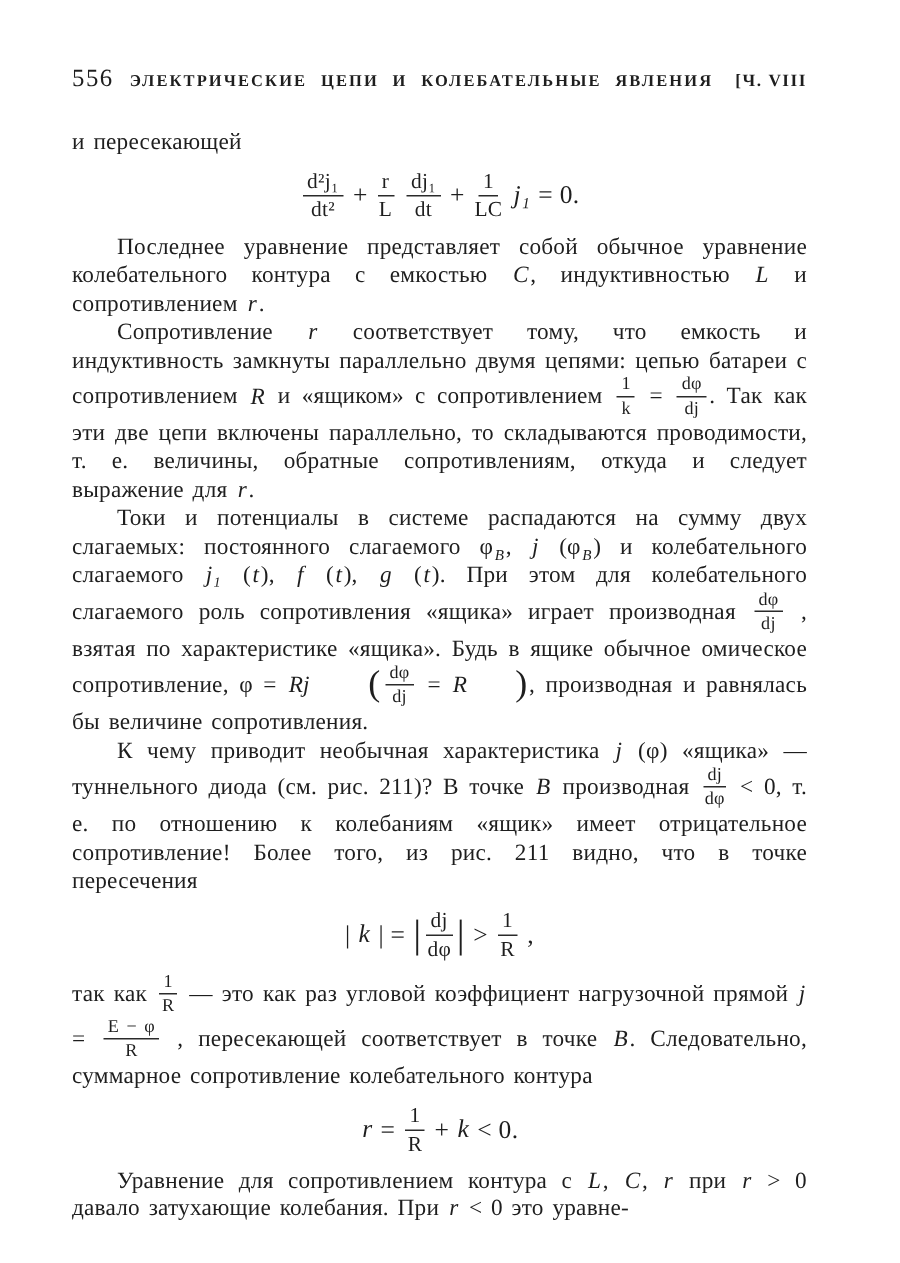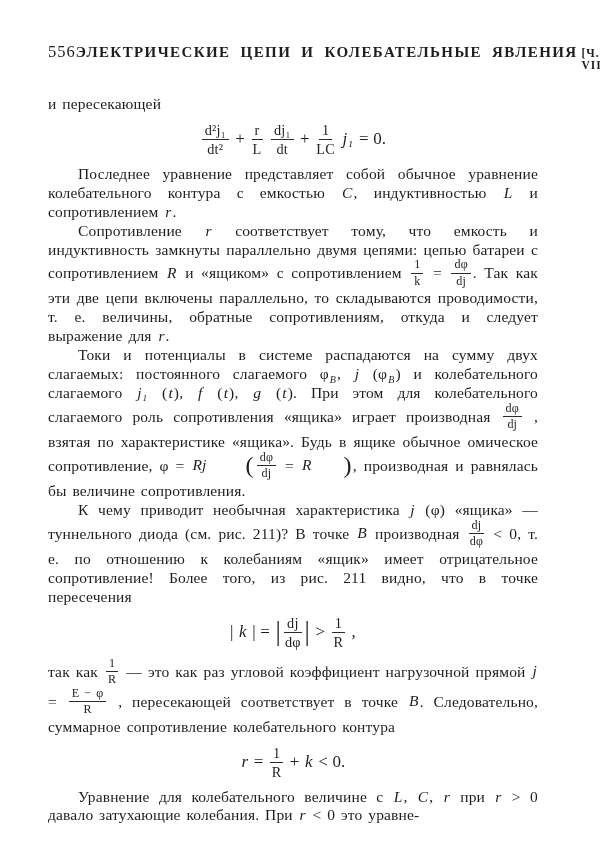--- a/index.html
+++ b/index.html
@@ -13,21 +13,21 @@
     font-family:"Liberation Serif","DejaVu Serif",serif;
   }
   
   .hdr{
     display:flex;align-items:baseline;
     margin:0 0 24px 0;
   }
   .pgnum{font-size:16.5px;letter-spacing:1px;}
   .htitle{
     flex:1;text-align:center;
-    font-size:15px;font-weight:bold;
+    font-size:11px;font-weight:bold;
     letter-spacing:1.4px;word-spacing:5px;
     white-space:nowrap;
   }
   .hpart{font-size:11.5px;font-weight:bold;letter-spacing:1px;padding-left:4px;}
   
   .para{
     margin:0;
     font-size:15.5px;
     line-height:1.22;
     text-align:justify;
@@ -122,15 +122,15 @@
           <span class="num">1</span>
           <span class="den">R</span>
         </span><span> — это как раз угловой коэффициент нагрузочной прямой </span><span class="var">j</span><span> = </span><span class="frac">
           <span class="num">E − φ</span>
           <span class="den">R</span>
         </span><span> ,  пересекающей соответствует в точке </span><span class="var">B</span><span>. Следовательно, суммарное сопротивление колебательного контура</span></p>
       <div class="formula"><span class="var">r</span><span> = </span><span class="frac">
           <span class="num">1</span>
           <span class="den">R</span>
         </span><span> + </span><span class="var">k</span><span> &lt; 0.</span></div>
-      <p class="para indent"><span>Уравнение для колебательного величине с </span><span class="var">L</span><span>, </span><span class="var">C</span><span>, </span><span class="var">r</span><span> при </span><span class="var">r</span><span> &gt; 0 давало затухающие колебания. При </span><span class="var">r</span><span> &lt; 0 это уравне-</span></p>
+      <p class="para indent"><span>Уравнение для сопротивлением контура с </span><span class="var">L</span><span>, </span><span class="var">C</span><span>, </span><span class="var">r</span><span> при </span><span class="var">r</span><span> &gt; 0 давало затухающие колебания. При </span><span class="var">r</span><span> &lt; 0 это уравне-</span></p>
     </main>
 </div>
 
 </body></html>

